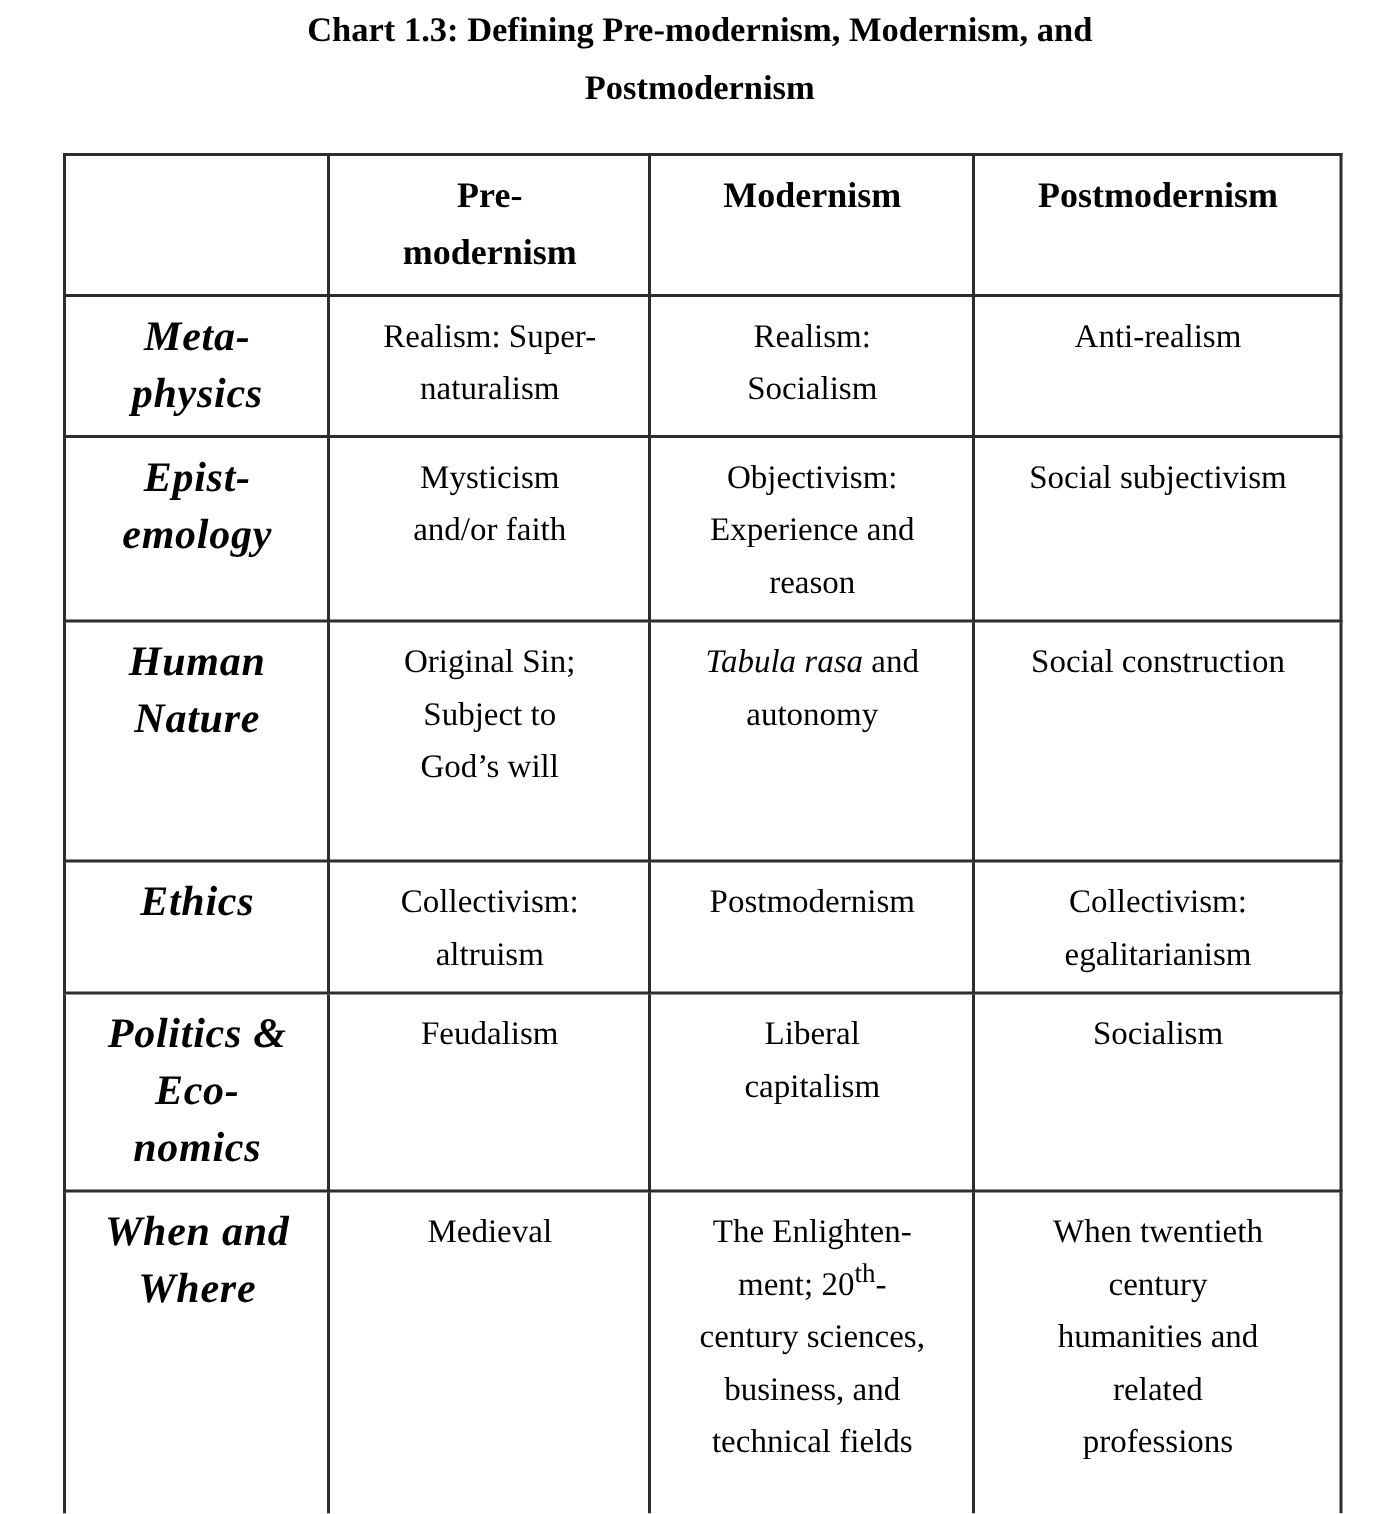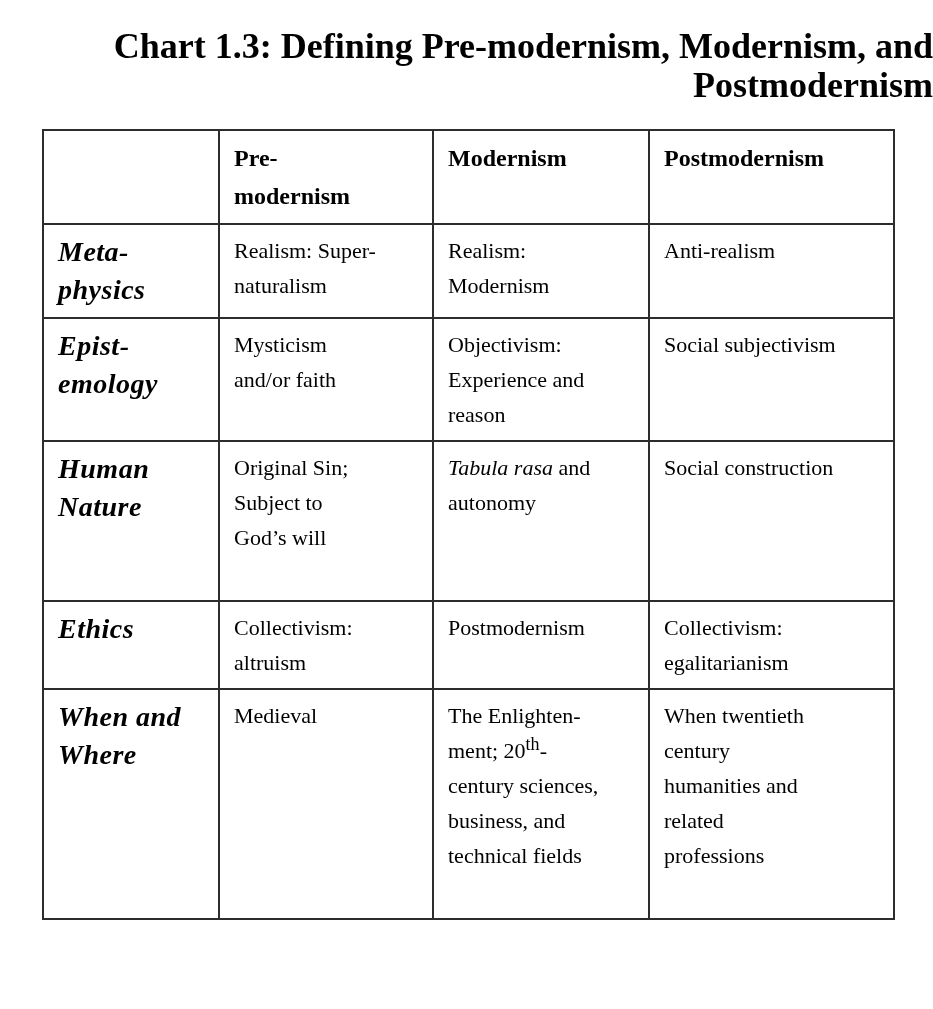--- a/index.html
+++ b/index.html
@@ -6,37 +6,36 @@
   .page {
     position: relative;
     width: 933px;
     height: 1009px;
     background: #ffffff;
     color: #000000;
     font-family: "Liberation Serif", "DejaVu Serif", serif;
     overflow: hidden;
   }
   .title {
-    padding-top: 27px;
-    text-align: right;
+    text-align: center;
     font-weight: bold;
-    font-size: 36px;
+    font-size: 23px;
     line-height: 39px;
     letter-spacing: 0px;
   }
   table.chart {
     border-collapse: collapse;
     table-layout: fixed;
     width: 851px;
     margin: 24px 0 0 42px;
   }
   table.chart th, table.chart td {
     border: 2px solid #2d2d2d;
     vertical-align: top;
-    text-align: left;
+    text-align: center;
     padding: 8px 13px 8px 14px;
     white-space: pre-line;
     overflow: hidden;
   }
   th.colhead {
     font-size: 24px;
     line-height: 38px;
     font-weight: bold;
     font-style: normal;
   }
@@ -93,21 +92,21 @@
         <th class="colhead">Postmodernism</th>
       </tr>
     </thead>
     <tbody>
       <tr class="r-metaphysics">
         <td class="rowlabel">Meta-
 physics</td>
         <td class="body">Realism: Super-
 naturalism</td>
         <td class="body">Realism:
-Modernism</td>
+Socialism</td>
         <td class="body">Anti-realism</td>
       </tr>
       <tr class="r-epistemology">
         <td class="rowlabel">Epist-
 emology</td>
         <td class="body">Mysticism
 and/or faith</td>
         <td class="body">Objectivism:
 Experience and
 reason</td>
@@ -124,20 +123,29 @@
         <td class="body">Social construction</td>
       </tr>
       <tr class="r-ethics">
         <td class="rowlabel">Ethics</td>
         <td class="body">Collectivism:
 altruism</td>
         <td class="body">Postmodernism</td>
         <td class="body">Collectivism:
 egalitarianism</td>
       </tr>
+      <tr class="r-politics">
+        <td class="rowlabel">Politics &amp;
+Eco-
+nomics</td>
+        <td class="body">Feudalism</td>
+        <td class="body">Liberal
+capitalism</td>
+        <td class="body">Socialism</td>
+      </tr>
       <tr class="r-whenwhere">
         <td class="rowlabel">When and
 Where</td>
         <td class="body">Medieval</td>
         <td class="body"><span>The Enlighten-
 ment; 20</span><sup class="ord">th</sup><span>-
 century sciences,
 business, and
 technical fields</span></td>
         <td class="body">When twentieth

